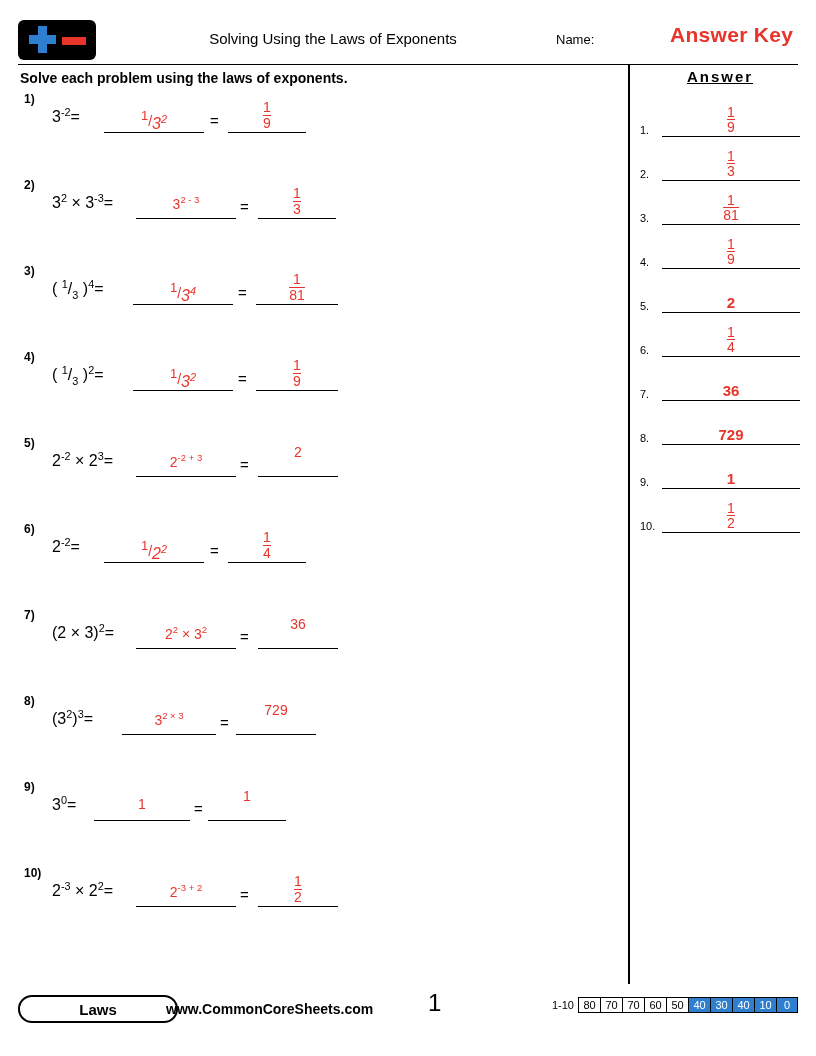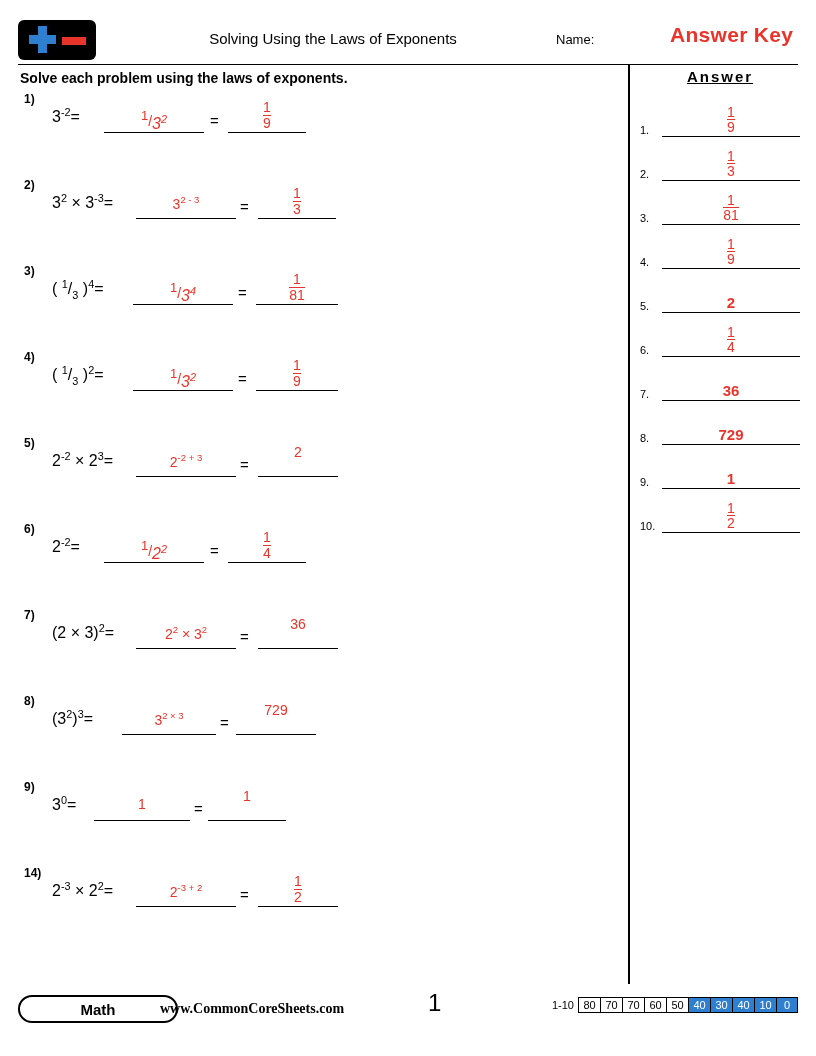--- a/index.html
+++ b/index.html
@@ -199,24 +199,23 @@
     width: 160px; height: 28px;
     border: 2px solid #000;
     border-radius: 14px;
     text-align: center;
     font-weight: bold;
     font-size: 15px;
     line-height: 25px;
   }
   .site {
     position: absolute;
-    left: 142px; top: 6px;
+    left: 148px; top: 6px;
     font-size: 14px;
     font-weight: bold;
-    font-family: Liberation Serif, serif;
   }
   .pagenum {
     position: absolute;
     left: 410px; top: -6px;
     font-size: 24px;
   }
   .scale {
     position: absolute;
     right: 0; top: 2px;
     display: flex;
@@ -332,21 +331,21 @@
       <div class="problem">
         <span class="pnum">9)</span>
         <span class="pexpr" style="left:34px">3<sup>0</sup>=</span>
         <span class="blank1" style="left:76px;width:96px"></span>
         <span class="ans1" style="left:76px;width:96px;top:16px">1</span>
         <span class="eqsign" style="left:176px;top:20px">=</span>
         <span class="blank2" style="left:190px;width:78px"></span>
         <span class="ans2" style="left:190px;width:78px;top:8px">1</span>
       </div>
       <div class="problem">
-        <span class="pnum">14)</span>
+        <span class="pnum">10)</span>
         <span class="pexpr" style="left:34px">2<sup>-3</sup> × 2<sup>2</sup>=</span>
         <span class="blank1" style="left:118px;width:100px"></span>
         <span class="ans1" style="left:118px;width:100px;top:16px">2<sup>-3 + 2</sup></span>
         <span class="eqsign" style="left:222px;top:20px">=</span>
         <span class="blank2" style="left:240px;width:80px"></span>
         <span class="ans2" style="left:240px;width:80px;top:8px"><span class="frac"><span class="num">1</span><span class="den">2</span></span></span>
       </div>
     </div>
 
   <div class="answers">
@@ -399,21 +398,21 @@
         </div>
         <div class="arow">
           <span class="idx">10.</span>
           <span class="line"></span>
           <span class="val"><span class="frac"><span class="num">1</span><span class="den">2</span></span></span>
         </div>
       </div>
   </div>
 
   <div class="footer">
-    <div class="math-pill">Math</div>
+    <div class="math-pill">Laws</div>
     <div class="site">www.CommonCoreSheets.com</div>
     <div class="pagenum">1</div>
     <div class="scale">
       <span class="rangelbl">1-10</span>
       <div id="scale-cells" style="display:flex;">
           <span class="cell">80</span>
           <span class="cell">70</span>
           <span class="cell">70</span>
           <span class="cell">60</span>
           <span class="cell">50</span>

